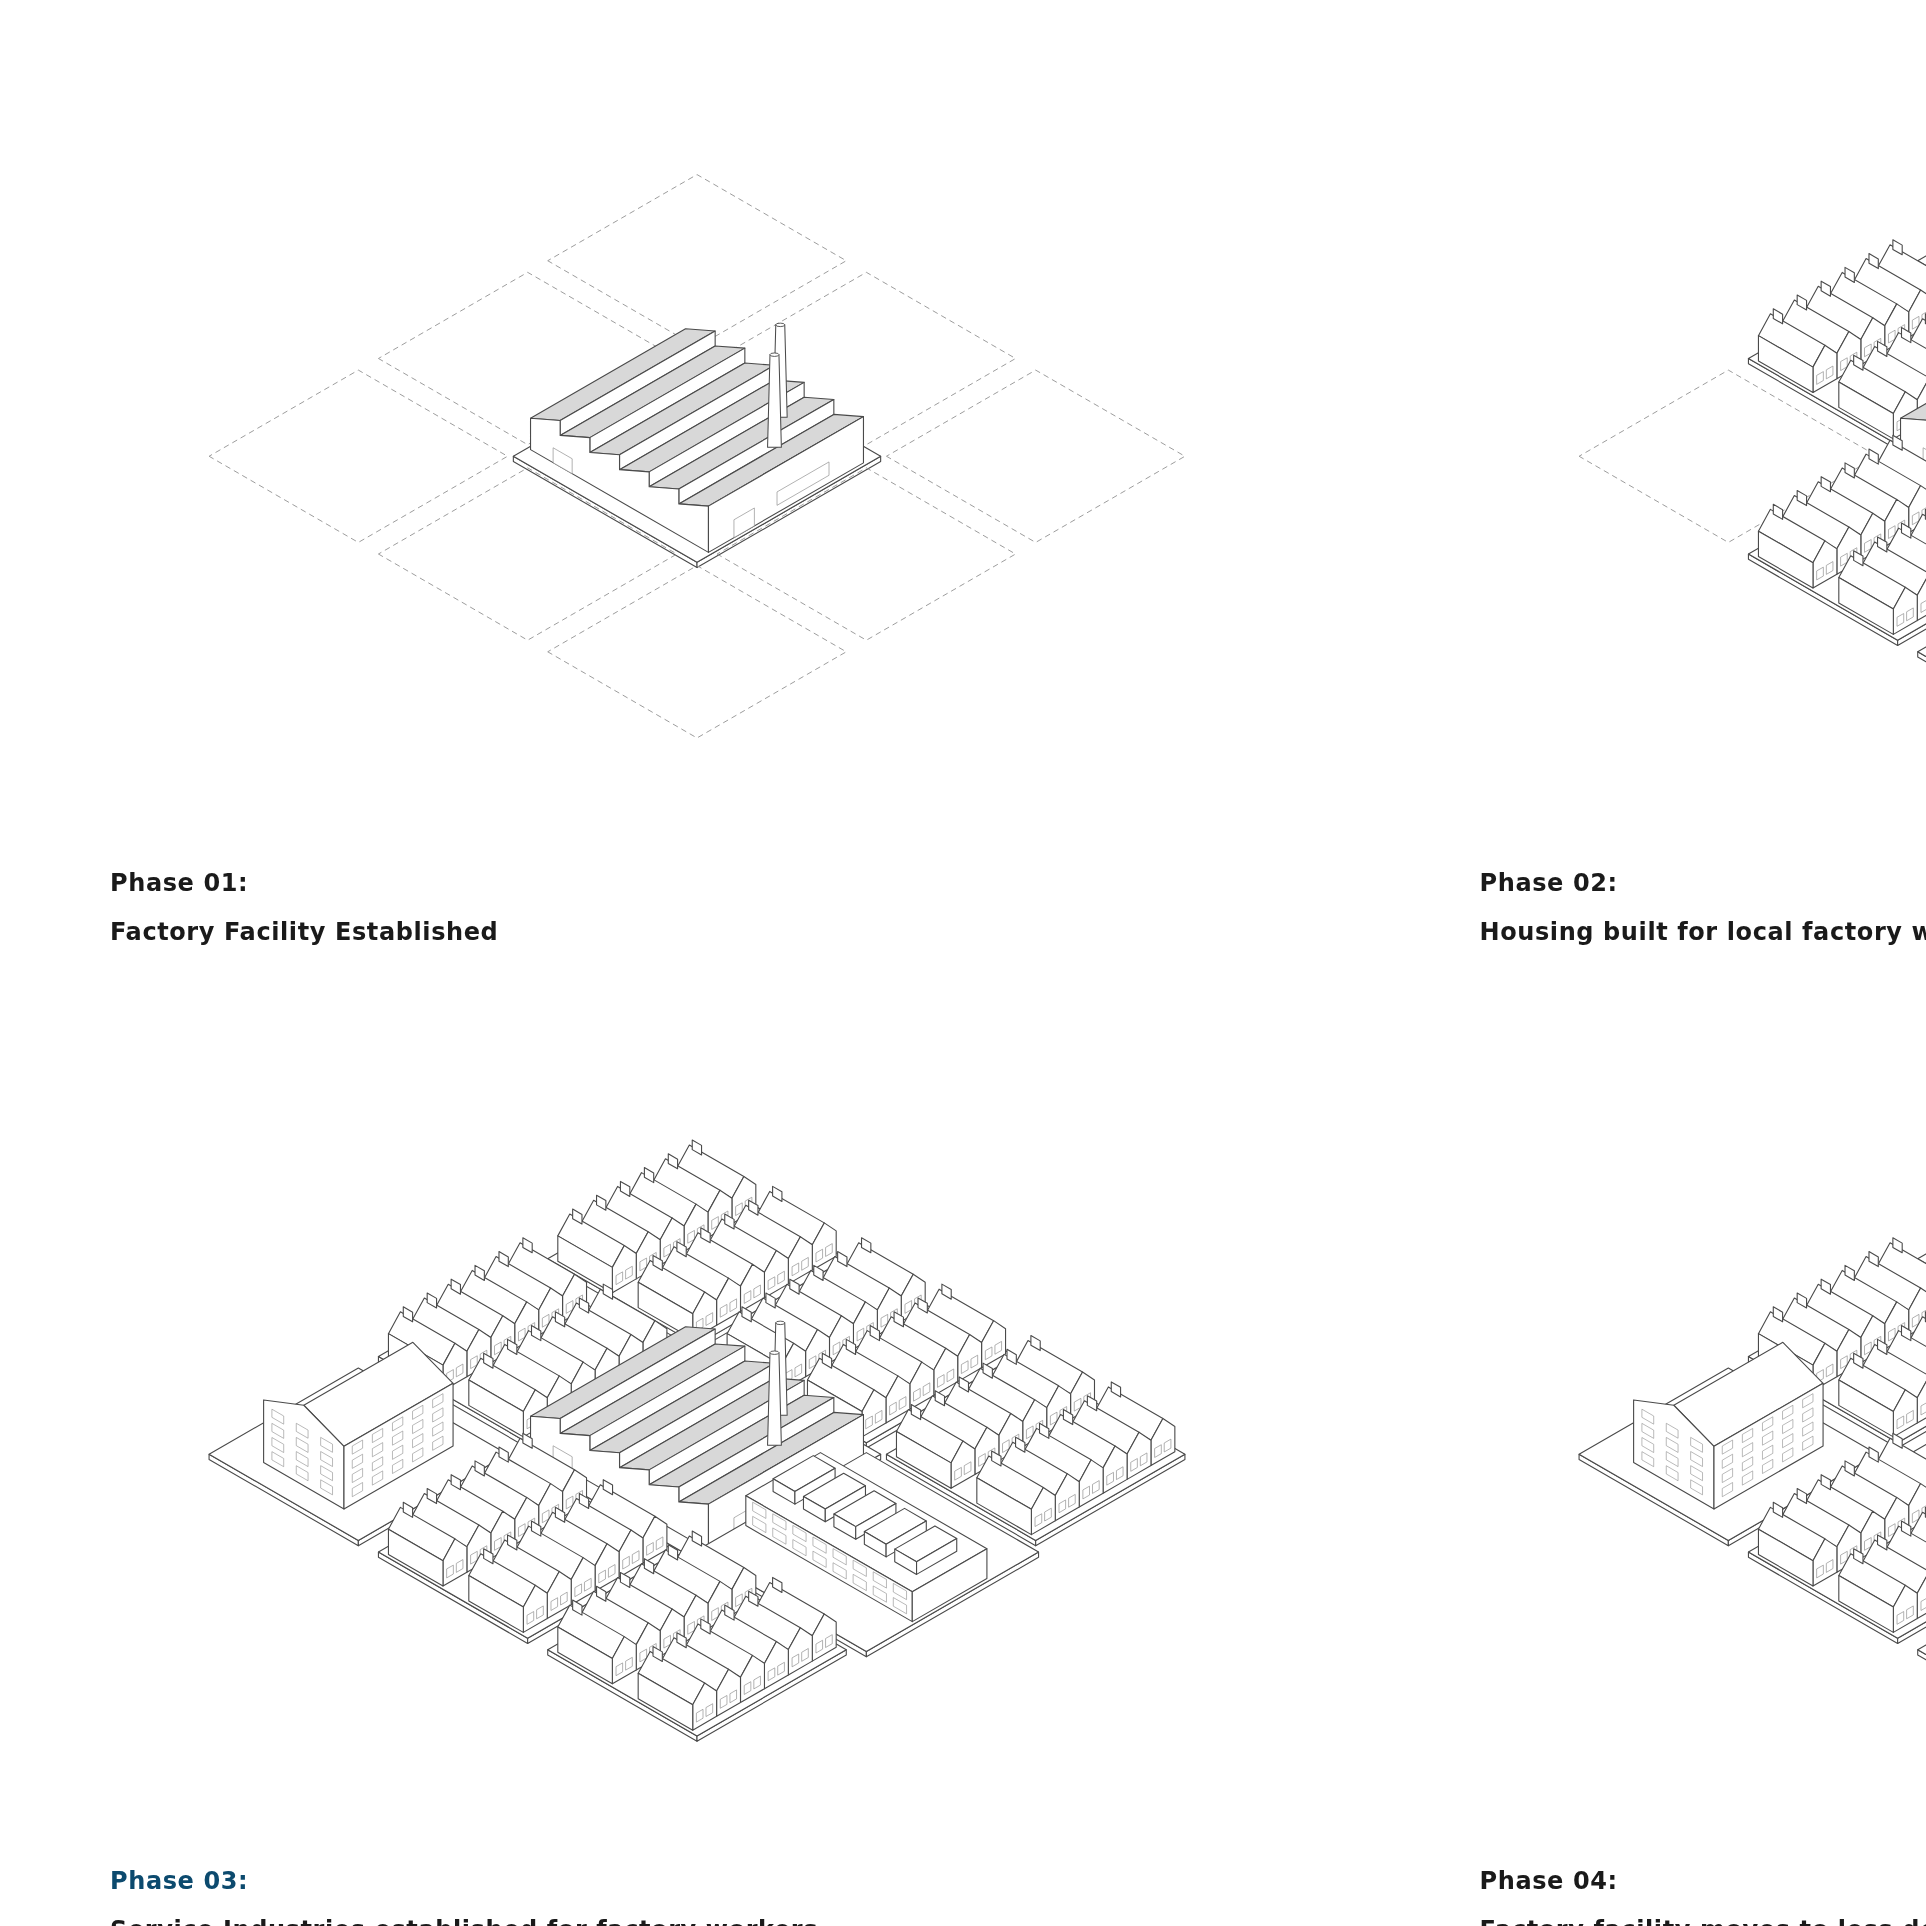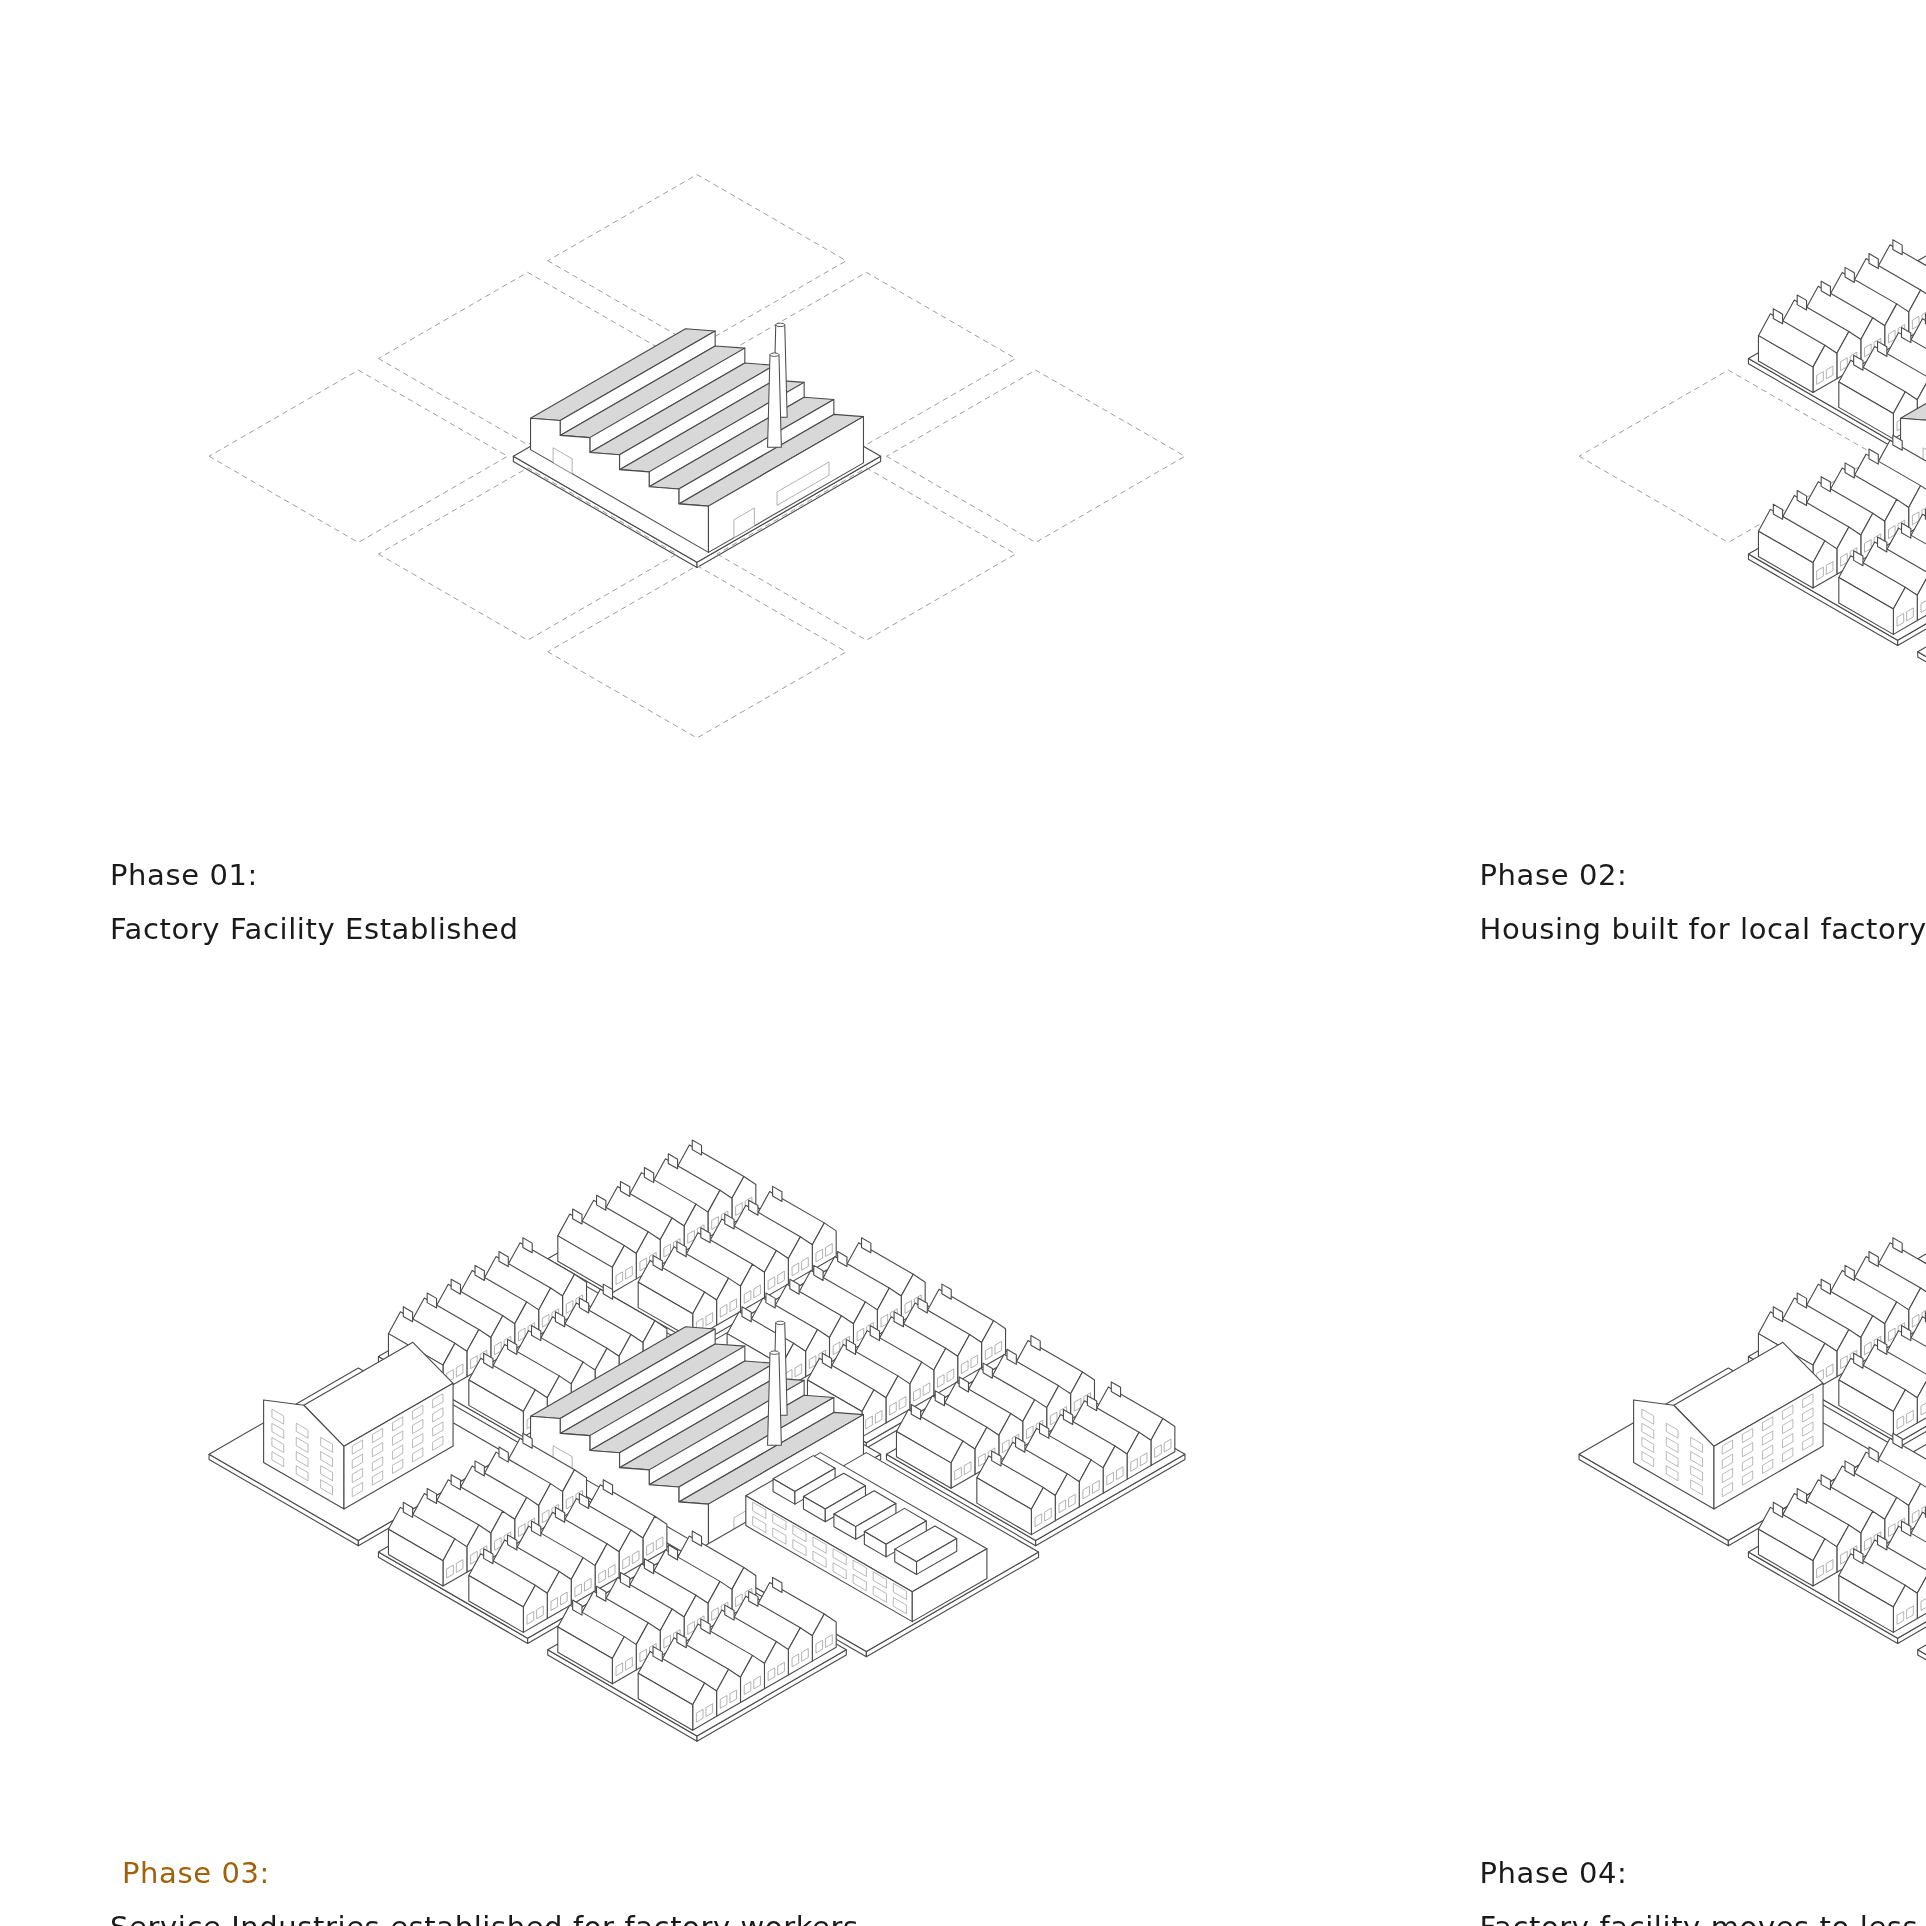--- a/index.html
+++ b/index.html
@@ -4,21 +4,21 @@
 <style>
   html,body{margin:0;padding:0}
   body{
     width:2739px;height:1996px;background:#ffffff;overflow:hidden;
     font-family:"DejaVu Sans","Liberation Sans",sans-serif;
   }
   .page{width:100%;height:100%;display:grid;grid-template-columns:1fr 1fr;grid-template-rows:1fr 1fr}
   .panel{display:flex;flex-direction:column;padding:42px 85px 42px 110px}
   .iso{width:1098px;height:794px;margin:0 auto;flex:none;display:block}
   .cap{margin-top:auto;padding-bottom:11.6px}
-  .cap-line{font-size:29px;font-weight:400;letter-spacing:0.6px;line-height:1.0;color:#1a1a1a;white-space:nowrap}
+  .cap-line{font-size:24px;font-weight:700;letter-spacing:0.6px;line-height:1.0;color:#1a1a1a;white-space:nowrap}
   .cap-line + .cap-line{margin-top:25px}
 </style>
 </head>
 <body>
 
 <div class="page">
 
   <section class="panel">
     <svg class="iso" viewBox="0 0 1500 1150">
         <g>
@@ -1025,21 +1025,21 @@
           <path d="M798.2 959.6 L807.3 954.3 L807.3 941.3 L798.2 946.6 Z" fill="#ffffff" stroke="#8f8f8f" stroke-width="1" stroke-linejoin="round" stroke-linecap="round"></path>
           <path d="M682.1 885.7 L761.1 931.3 L743.8 962.9 L664.8 917.3 Z" fill="#ffffff" stroke="#4a4a4a" stroke-width="1.6" stroke-linejoin="round" stroke-linecap="round"></path>
           <path d="M686.3 892.4 L699.8 900.2 L699.8 886.2 L686.3 878.4 Z" fill="#ffffff" stroke="#4a4a4a" stroke-width="1.6" stroke-linejoin="round" stroke-linecap="round"></path>
           <path d="M743.8 999.6 L778.4 979.6 L778.4 942.9 L761.1 931.3 L743.8 962.9 Z" fill="#ffffff" stroke="#4a4a4a" stroke-width="1.6" stroke-linejoin="round" stroke-linecap="round"></path>
           <path d="M749.6 987.6 L758.7 982.3 L758.7 969.4 L749.6 974.6 Z" fill="#ffffff" stroke="#8f8f8f" stroke-width="1" stroke-linejoin="round" stroke-linecap="round"></path>
           <path d="M763.5 979.6 L772.7 974.3 L772.7 961.3 L763.5 966.6 Z" fill="#ffffff" stroke="#8f8f8f" stroke-width="1" stroke-linejoin="round" stroke-linecap="round"></path>
           <path d="M664.8 954.0 L743.8 999.6 L743.8 962.9 L664.8 917.3 Z" fill="#ffffff" stroke="#4a4a4a" stroke-width="1.6" stroke-linejoin="round" stroke-linecap="round"></path>
         </g>
       </svg>
     <div class="cap">
-      <div class="cap-line" style="color: #a16207; margin-left: 12px;">Phase 03:</div>
+      <div class="cap-line" style="color: #0c4a6e;">Phase 03:</div>
       <div class="cap-line" style="color: rgb(26, 26, 26);">Service Industries established for factory workers</div>
     </div>
   </section>
 
   <section class="panel">
     <svg class="iso" viewBox="0 0 1500 1150">
         <g>
           <path d="M533.8 324.4 L750.0 449.2 L750.0 441.6 L533.8 316.8 Z" fill="#ffffff" stroke="#4a4a4a" stroke-width="1.6" stroke-linejoin="round" stroke-linecap="round"></path>
           <path d="M750.0 449.2 L966.2 324.4 L966.2 316.8 L750.0 441.6 Z" fill="#ffffff" stroke="#4a4a4a" stroke-width="1.6" stroke-linejoin="round" stroke-linecap="round"></path>
           <path d="M533.8 316.8 L750.0 441.6 L966.2 316.8 L750.0 192.0 Z" fill="#ffffff" stroke="#4a4a4a" stroke-width="1.6" stroke-linejoin="round" stroke-linecap="round"></path>

